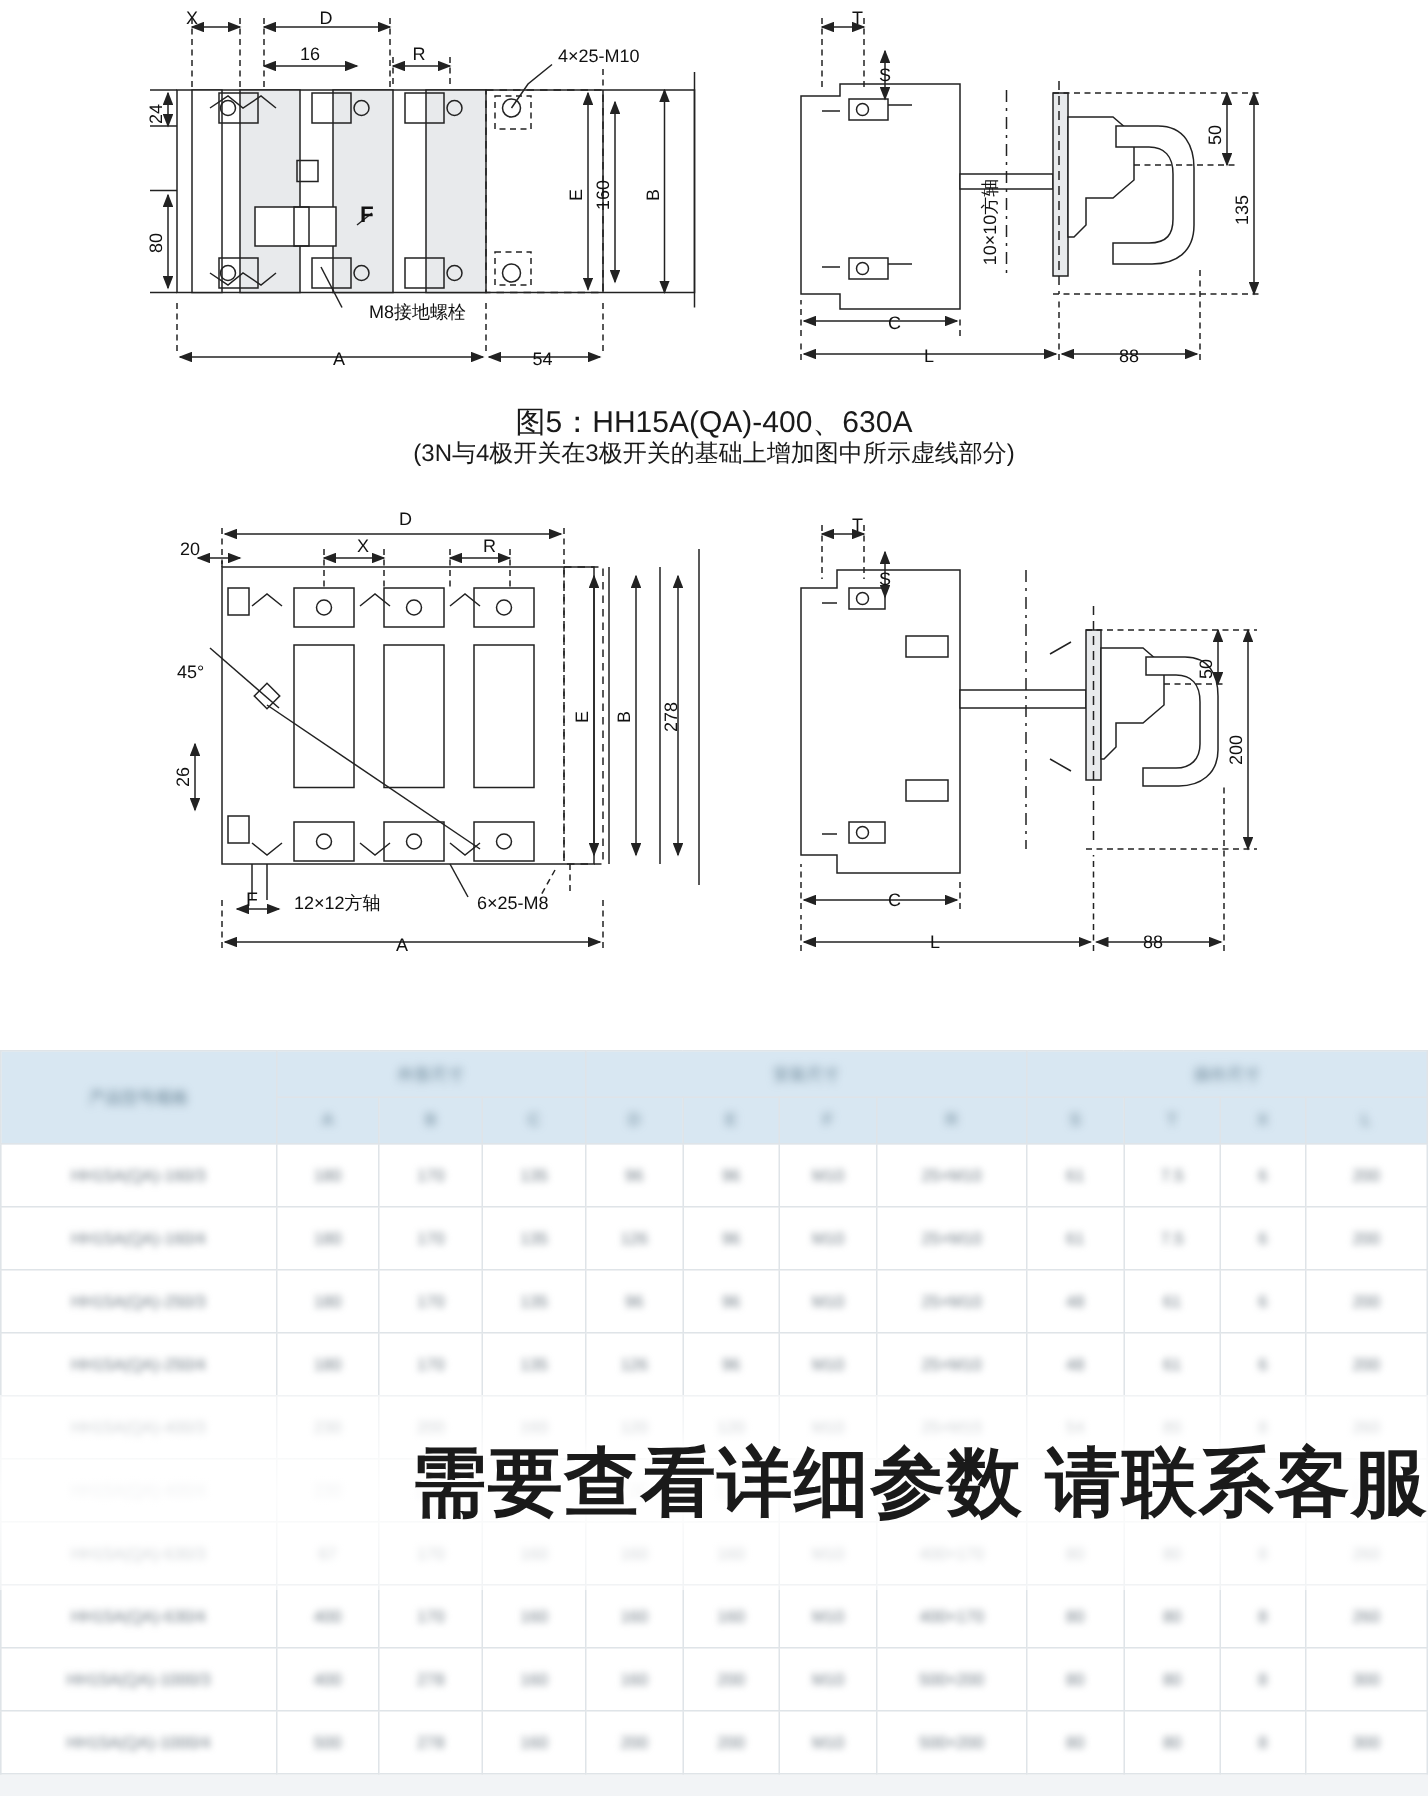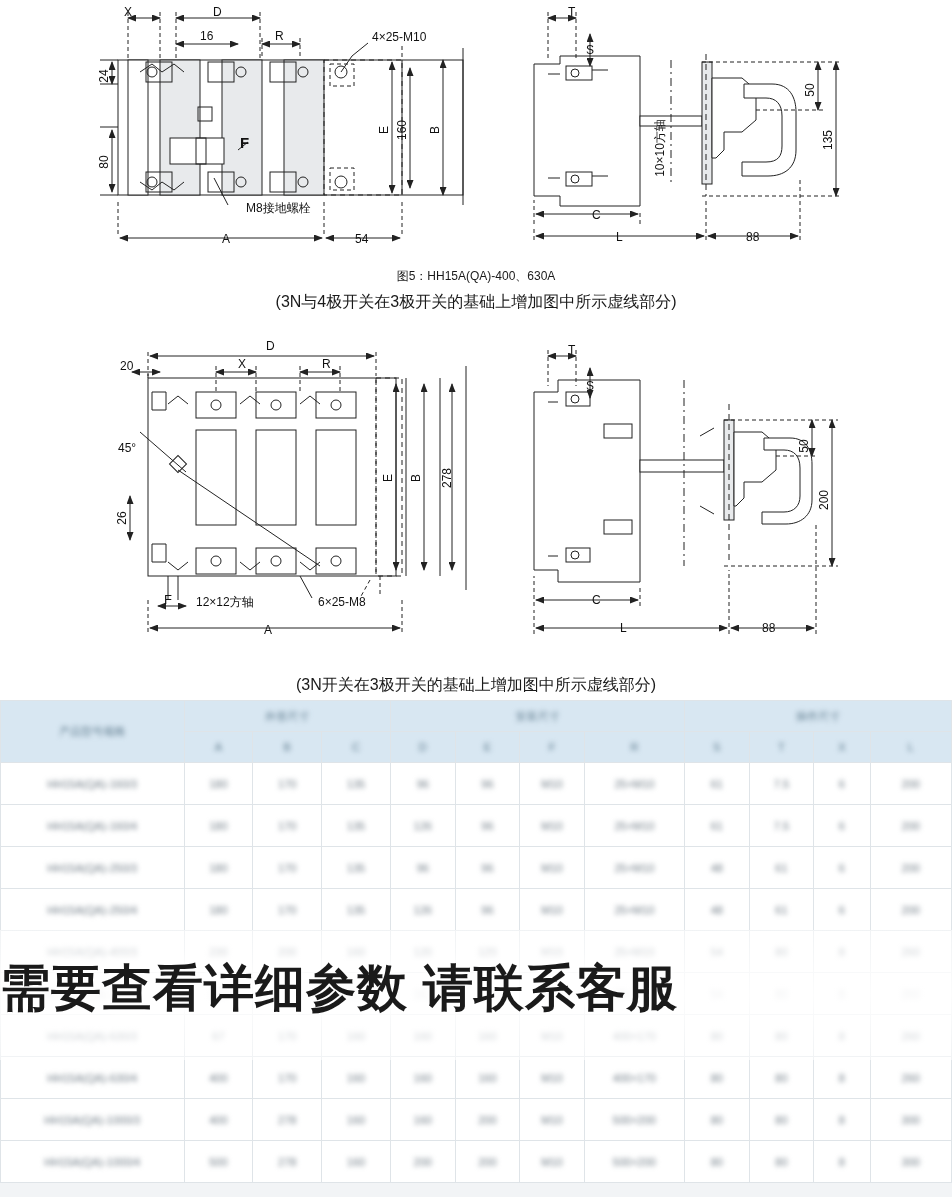--- a/index.html
+++ b/index.html
@@ -22,21 +22,21 @@
     position: relative;
     width: 952px;
     height: 700px;
     background: #ffffff;
   }
   .svg-wrap { position:absolute; top:0; left:0; }
   .cap {
     position: absolute;
     width: 100%;
     text-align: center;
-    font-size: 12px;
+    font-size: 20px;
     color: #1a1a1a;
     letter-spacing: 0px;
   }
   .cap.sub { font-size: 16px; }
   
   .table-area {
     position: absolute;
     left: 0; top: 700px;
     width: 952px; height: 497px;
     background: #f2f4f6;
@@ -74,21 +74,21 @@
   }
   .blur-h {
     filter: blur(2.8px);
     display: inline-block;
     white-space: nowrap;
   }
   .overlay-text {
     position: absolute;
     left: 0; top: 955px;
     width: 952px;
-    text-align: left;
+    text-align: right;
     font-size: 50px;
     font-weight: bold;
     color: #1a1a1a;
     letter-spacing: 1px;
     text-shadow: 0 0 10px #fff, 0 0 18px #fff, 0 0 26px #fff;
   }
   
   .fadeband {
     position: absolute; left:0; width: 952px;
     background: linear-gradient(to bottom, rgba(255,255,255,0.55), rgba(255,255,255,0.9), rgba(255,255,255,0.55));
@@ -385,21 +385,20 @@
         <text x="828" y="500" transform="rotate(-90 828 500)" text-anchor="middle">200</text>
         <text x="592" y="604">C</text>
         <text x="620" y="632">L</text>
         <text x="762" y="632">88</text>
       </g>
     </svg>
 
     <div class="cap" style="top:268px">图5：HH15A(QA)-400、630A</div>
     <div class="cap sub" style="top:292px">(3N与4极开关在3极开关的基础上增加图中所示虚线部分)</div>
 
-    <div class="cap sub" style="top:675px">(3N开关在3极开关的基础上增加图中所示虚线部分)</div>
   </div>
 
   <div class="table-area">
     <table class="spec">
       <colgroup>
         <col style="width:176px">
         <col style="width:66px">
           <col style="width:66px">
           <col style="width:66px">
         <col style="width:62px">

